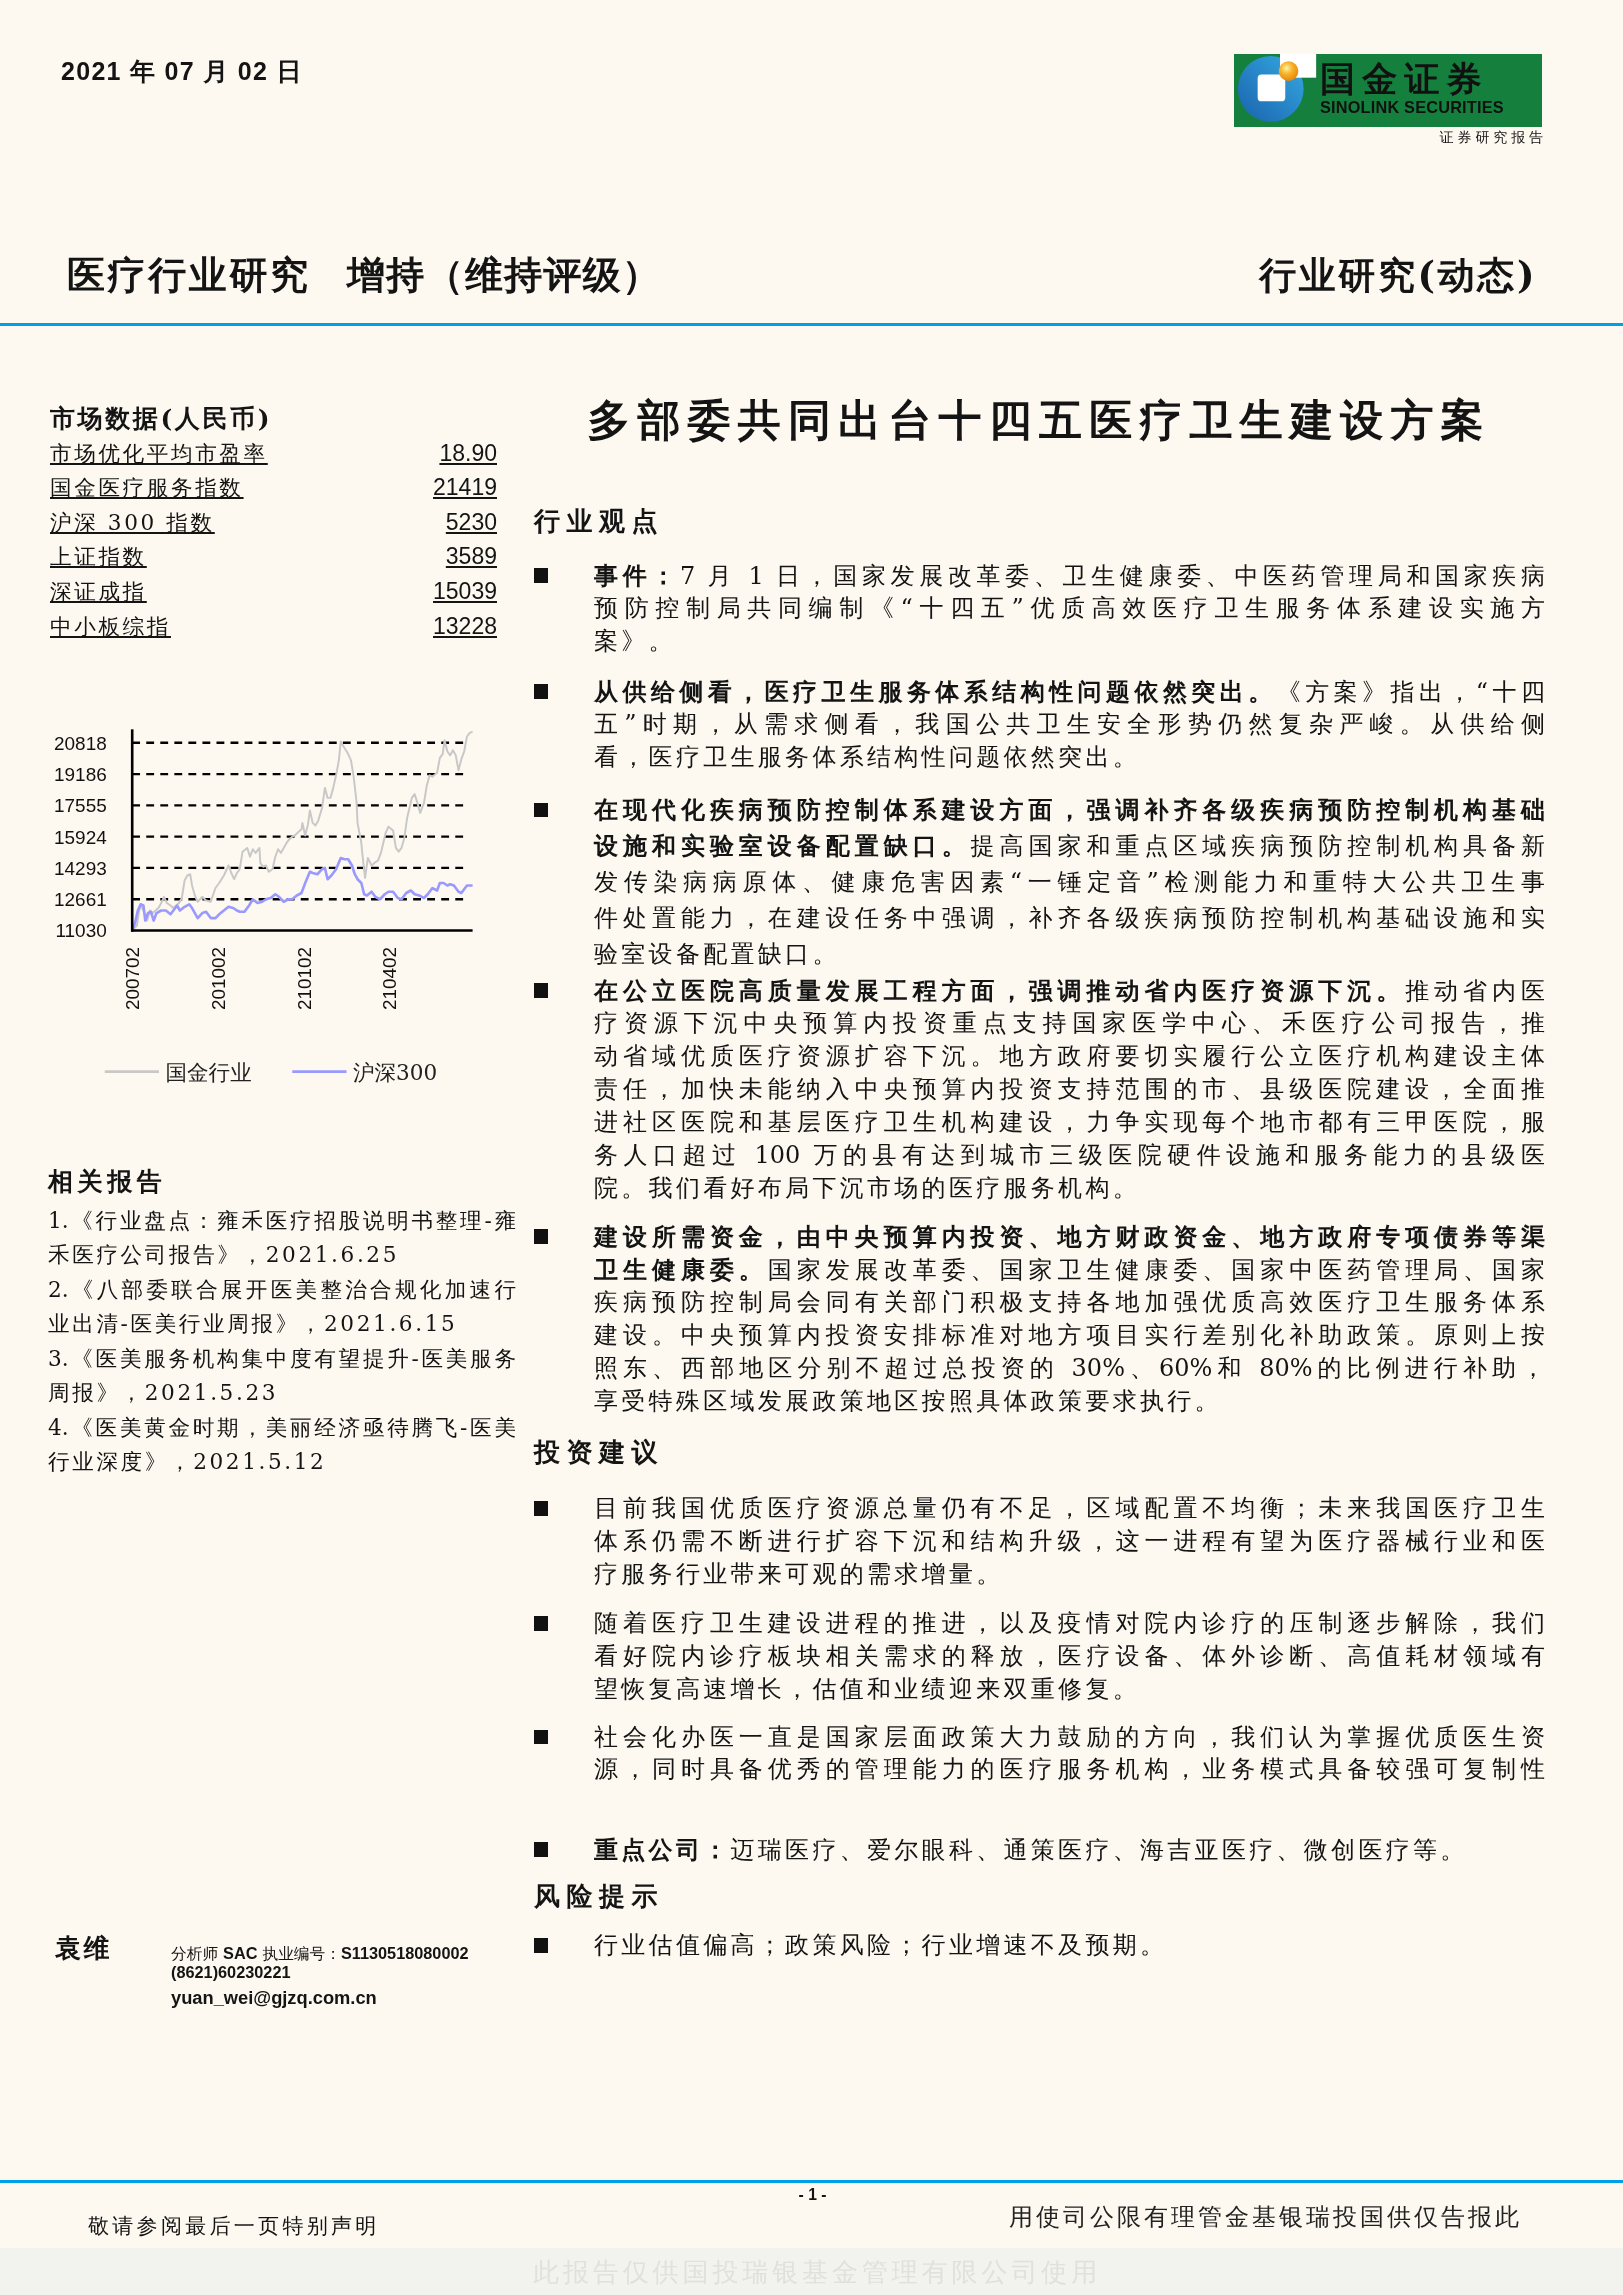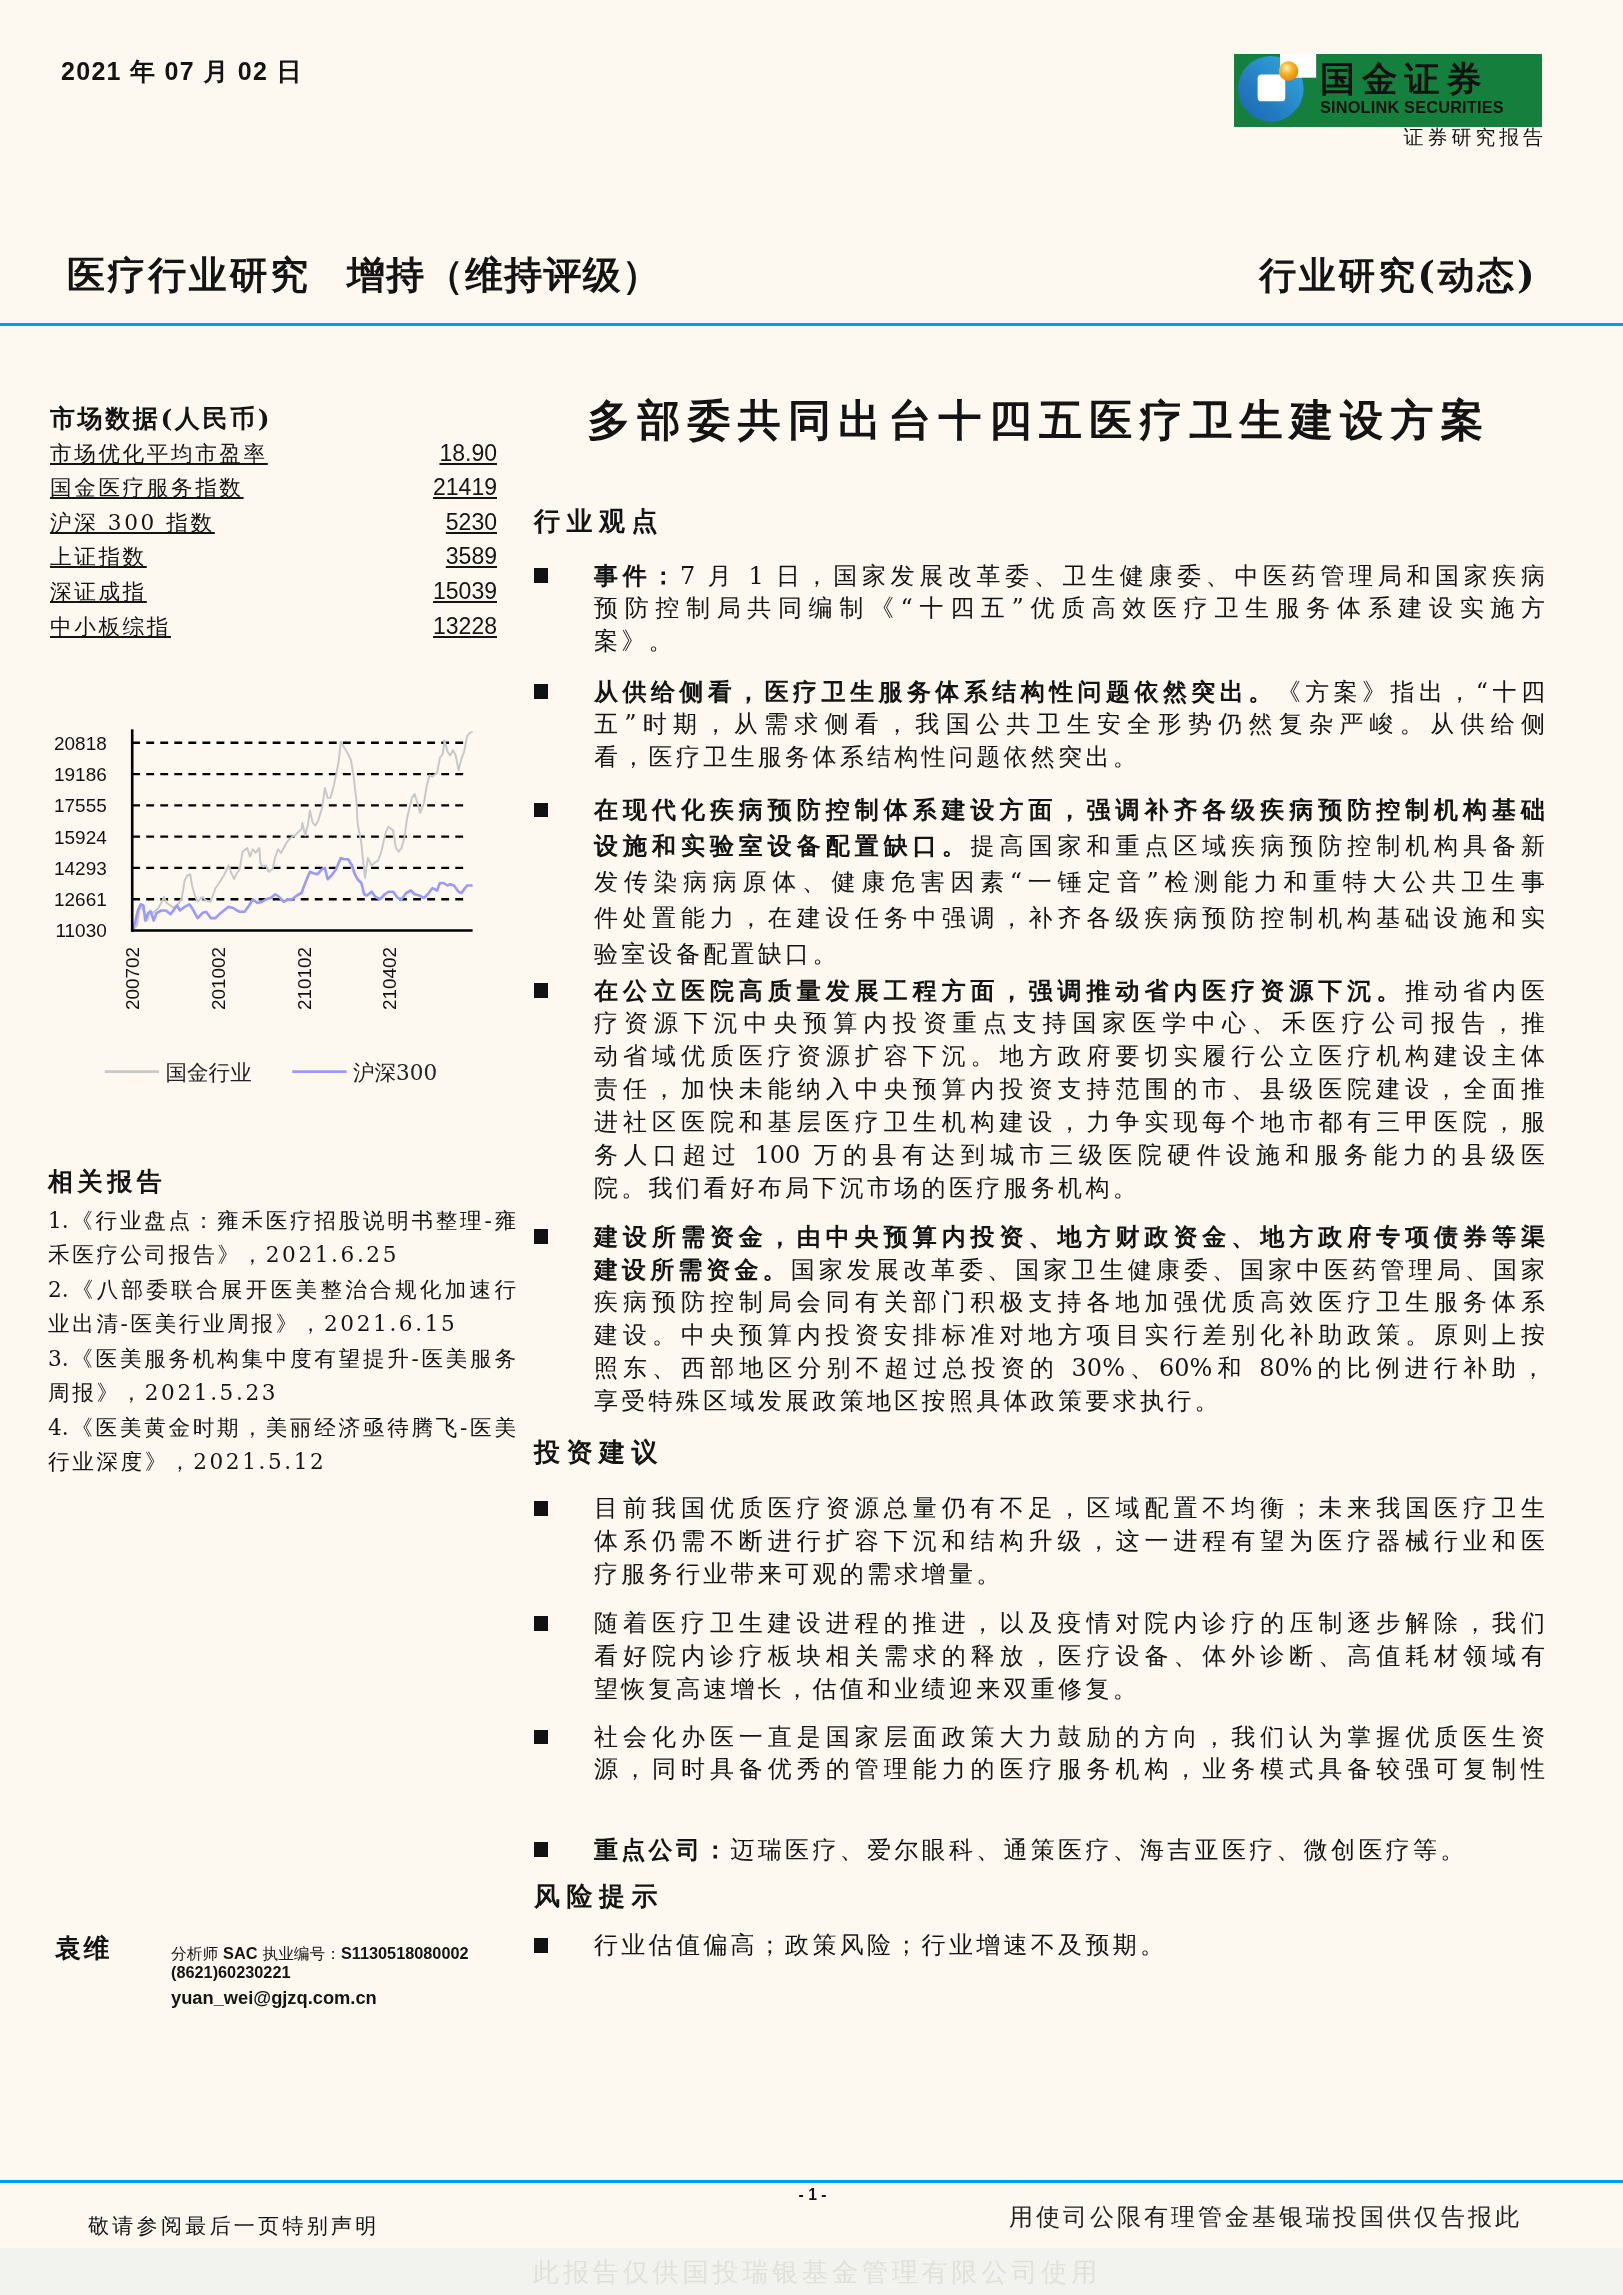--- a/index.html
+++ b/index.html
@@ -5,21 +5,21 @@
 html,body{margin:0;padding:0;}
 body{width:1623px;height:2295px;position:relative;overflow:hidden;background:#fdf9f0;color:#141414;font-family:"DejaVu Serif",serif;}
 .abs{position:absolute;}
 .nw{white-space:nowrap;}
 
 #date{left:61px;top:56px;font:bold 25px "Liberation Sans",sans-serif;letter-spacing:1.3px;line-height:30px;}
 #logo{left:1234px;top:54px;width:308px;height:73px;background:#15803d;}
 #logo svg{position:absolute;left:0;top:0;}
 #logo-cn{position:absolute;left:86px;top:3.9px;font:bold 35px "Liberation Sans",sans-serif;letter-spacing:7.2px;line-height:42px;color:#111;white-space:nowrap;}
 #logo-en{position:absolute;left:86px;top:44px;font:bold 16.3px "Liberation Sans",sans-serif;line-height:18.3px;color:#111;white-space:nowrap;letter-spacing:0.2px;}
-#report-type{right:76px;top:128px;font-size:20px;letter-spacing:3.9px;line-height:19.6px;}
+#report-type{right:76px;top:128px;font-size:14px;letter-spacing:3.9px;line-height:19.6px;}
 #industry{left:67px;top:252px;font:bold 38px "Liberation Sans",sans-serif;letter-spacing:2.6px;line-height:46px;}
 #rating{left:347px;top:252px;font:bold 38px "Liberation Sans",sans-serif;letter-spacing:1.3px;line-height:46px;text-align:right;}
 #category{right:86px;top:252px;font-size:37px;font-weight:600;letter-spacing:2.6px;line-height:46px;}
 #top-rule{left:0;top:323px;width:1623px;height:3.3px;background:#00a0e9;}
 
 #mkt-heading{left:50px;top:403px;font-weight:bold;font-size:25px;letter-spacing:2.6px;line-height:31px;}
 .mkt-row{position:absolute;left:50px;width:447px;height:33px;display:flex;justify-content:space-between;align-items:center;text-decoration:underline;}
 .mkt-label{font-size:21.6px;letter-spacing:2.6px;}
 .mkt-value{font:23px "Liberation Sans",sans-serif;}
 #perf-chart{left:0;top:713px;overflow:visible;}
@@ -211,21 +211,21 @@
       <div class="ln"><span>责任，加快未能纳入中央预算内投资支持范围的市、县级医院建设，全面推</span></div>
       <div class="ln"><span>进社区医院和基层医疗卫生机构建设，力争实现每个地市都有三甲医院，服</span></div>
       <div class="ln"><span>务人口超过 100 万的县有达到城市三级医院硬件设施和服务能力的县级医</span></div>
       <div class="ln last"><span>院。我们看好布局下沉市场的医疗服务机构。</span></div>
     </div>
   </div>
 <div class="bullet" style="top:1220px;--lh:33px">
     <span class="sq"></span>
     <div class="lines">
       <div class="ln"><span class="b">建设所需资金，由中央预算内投资、地方财政资金、地方政府专项债券等渠</span></div>
-      <div class="ln"><span class="b">建设所需资金。</span><span>国家发展改革委、国家卫生健康委、国家中医药管理局、国家</span></div>
+      <div class="ln"><span class="b">卫生健康委。</span><span>国家发展改革委、国家卫生健康委、国家中医药管理局、国家</span></div>
       <div class="ln"><span>疾病预防控制局会同有关部门积极支持各地加强优质高效医疗卫生服务体系</span></div>
       <div class="ln"><span>建设。中央预算内投资安排标准对地方项目实行差别化补助政策。原则上按</span></div>
       <div class="ln"><span>照东、西部地区分别不超过总投资的 30%、60%和 80%的比例进行补助，</span></div>
       <div class="ln last"><span>享受特殊区域发展政策地区按照具体政策要求执行。</span></div>
     </div>
   </div>
 
 <div class="sec-h" style="top:1436px">投资建议</div>
 <div class="bullet" style="top:1492px;--lh:33px">
     <span class="sq"></span>

